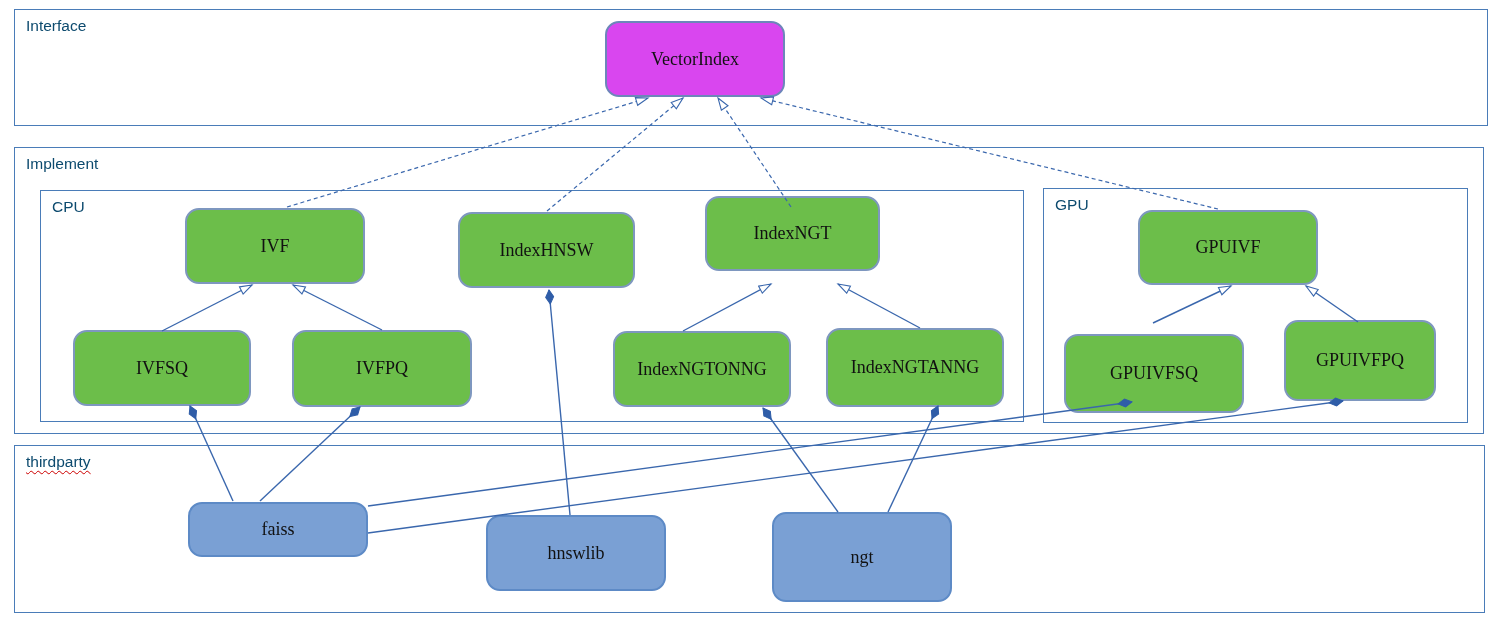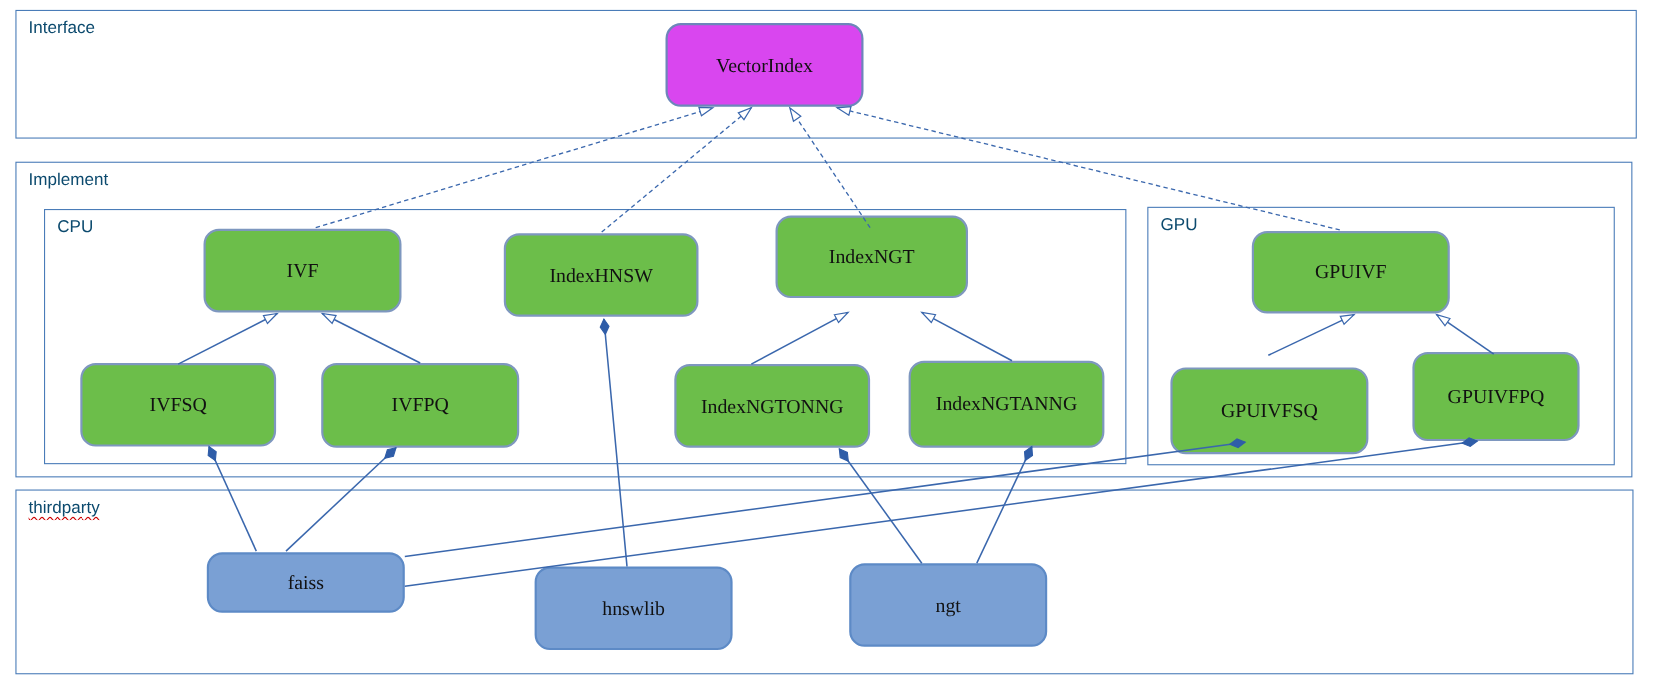--- a/index.html
+++ b/index.html
@@ -101,21 +101,21 @@
   </div>
 
   <div class="node node-blue" style="left:188px; top:502px; width:180px; height:55px;">
     <span>faiss</span>
   </div>
 
   <div class="node node-blue" style="left:486px; top:515px; width:180px; height:76px;">
     <span>hnswlib</span>
   </div>
 
-  <div class="node node-blue" style="left:772px; top:512px; width:180px; height:76px;">
+  <div class="node node-blue" style="left:772px; top:512px; width:180px; height:90px;">
     <span>ngt</span>
   </div>
 
   <svg class="edges" width="1503" height="628" viewBox="0 0 1503 628">
     <defs>
       <marker id="openArrow" markerWidth="15" markerHeight="12" refX="13" refY="5" orient="auto" markerUnits="userSpaceOnUse">
         <path d="M1,1 L13,5 L1,9 Z" fill="#ffffff" stroke="#3a67ad" stroke-width="1.1"></path>
       </marker>
       <marker id="filledDiamond" markerWidth="17" markerHeight="11" refX="15" refY="5" orient="auto" markerUnits="userSpaceOnUse">
         <path d="M1,5 L8,1 L15,5 L8,9 Z" fill="#2f5da8" stroke="#2f5da8"></path>

